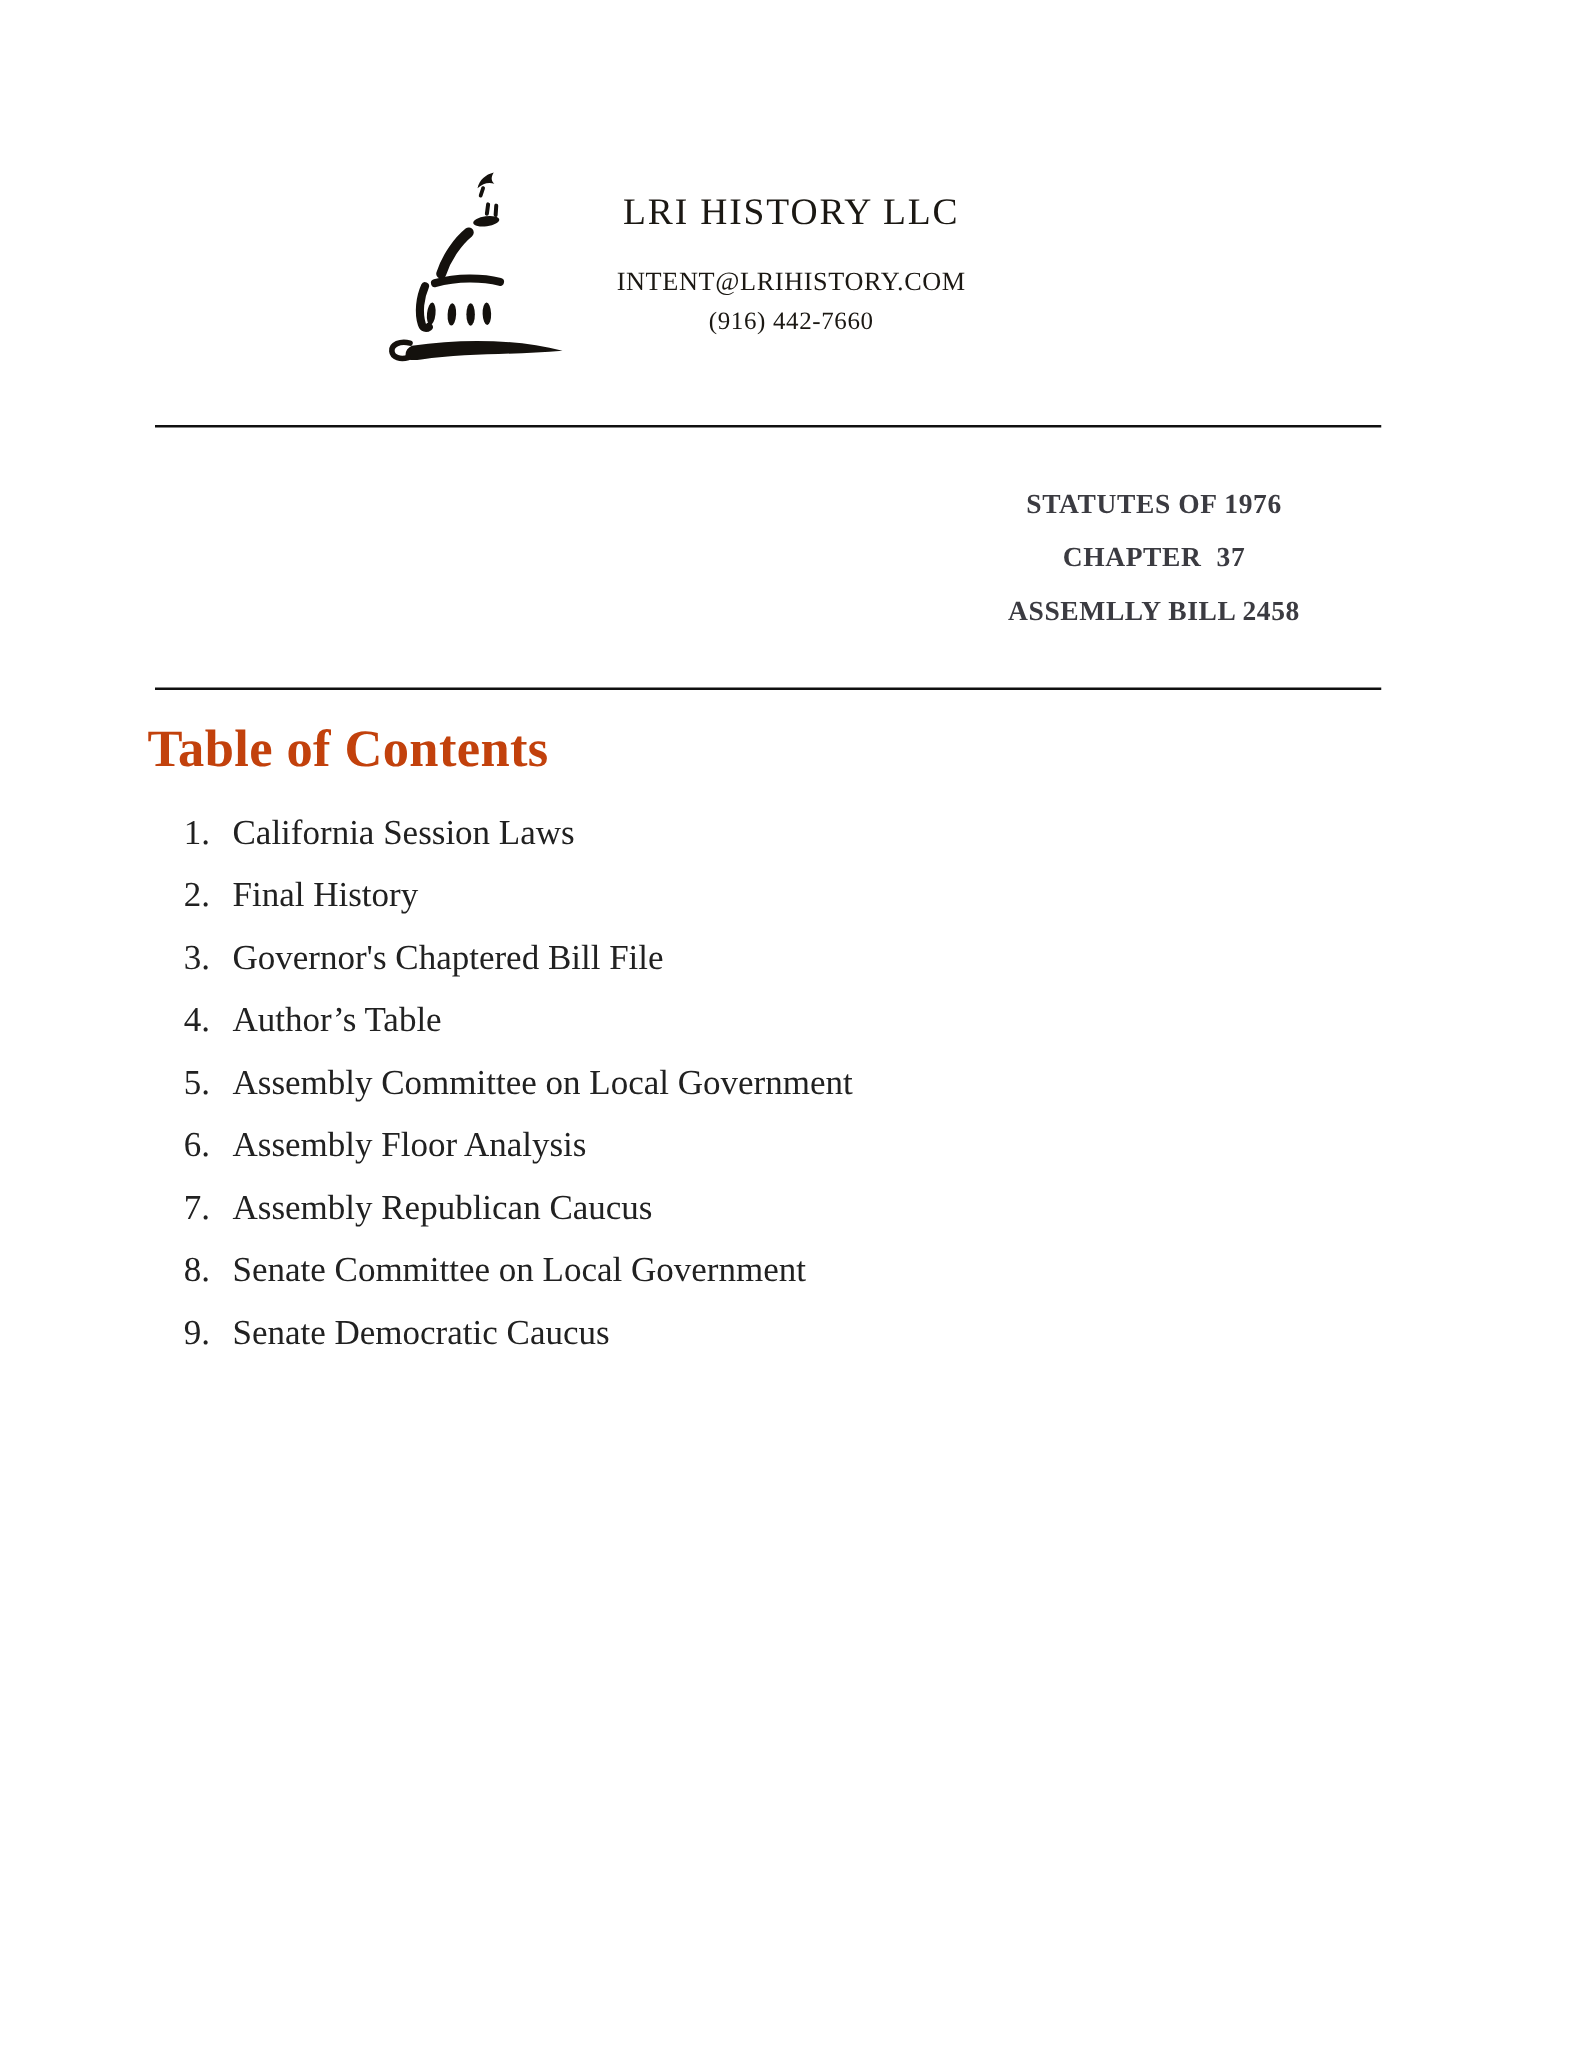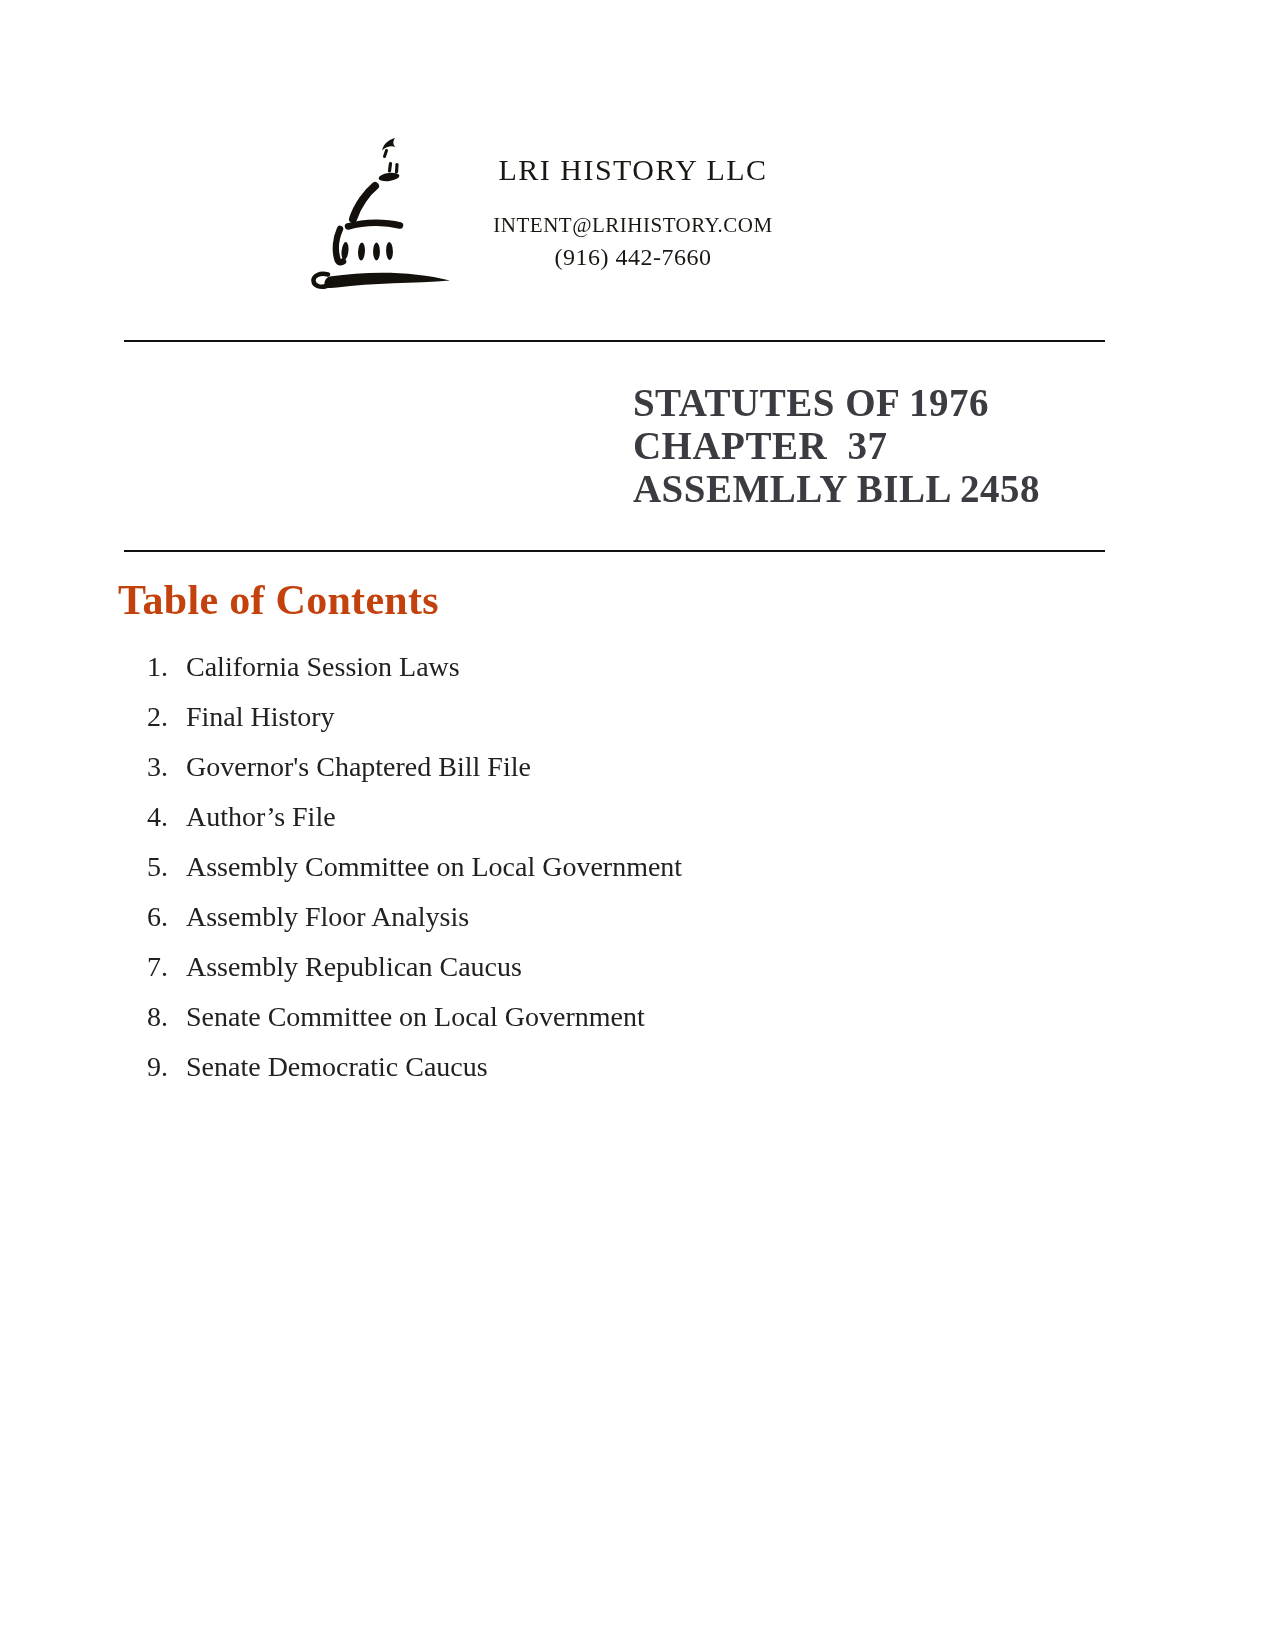--- a/index.html
+++ b/index.html
@@ -37,41 +37,41 @@
     white-space: nowrap;
   }
   .org-line {
     font-size: 21px;
     line-height: 24px;
     letter-spacing: 0.5px;
     white-space: nowrap;
   }
   .org-email { margin-top: 25px; }
   .org-site  { margin-top: 7px; }
-  .org-phone { margin-top: 8px; font-size: 24px; letter-spacing: 0.5px; }
+  .org-phone { margin-top: 8px; font-size: 20px; letter-spacing: 0.5px; }
 
   
   .rule {
     position: absolute;
     left: 124px;
     width: 981px;
     height: 2px;
     background: #101010;
   }
   .rule-1 { top: 340px; }
   .rule-2 { top: 550px; }
 
   
   .statutes {
     position: absolute;
     right: 236px;
     top: 381px;
-    text-align: left;
+    text-align: center;
     font-weight: bold;
-    font-size: 39px;
+    font-size: 22px;
     line-height: 43px;
     color: #3b3b41;
     letter-spacing: 0.5px;
   }
   .statute-line { white-space: pre; }
 
   
   .toc-title {
     position: absolute;
     left: 118px;
@@ -164,21 +164,21 @@
     <div class="toc-row">
       <span class="toc-num">2.</span>
       <span class="toc-label">Final History</span>
     </div>
     <div class="toc-row">
       <span class="toc-num">3.</span>
       <span class="toc-label">Governor's Chaptered Bill File</span>
     </div>
     <div class="toc-row">
       <span class="toc-num">4.</span>
-      <span class="toc-label">Author’s File</span>
+      <span class="toc-label">Author’s Table</span>
     </div>
     <div class="toc-row">
       <span class="toc-num">5.</span>
       <span class="toc-label">Assembly Committee on Local Government</span>
     </div>
     <div class="toc-row">
       <span class="toc-num">6.</span>
       <span class="toc-label">Assembly Floor Analysis</span>
     </div>
     <div class="toc-row">

